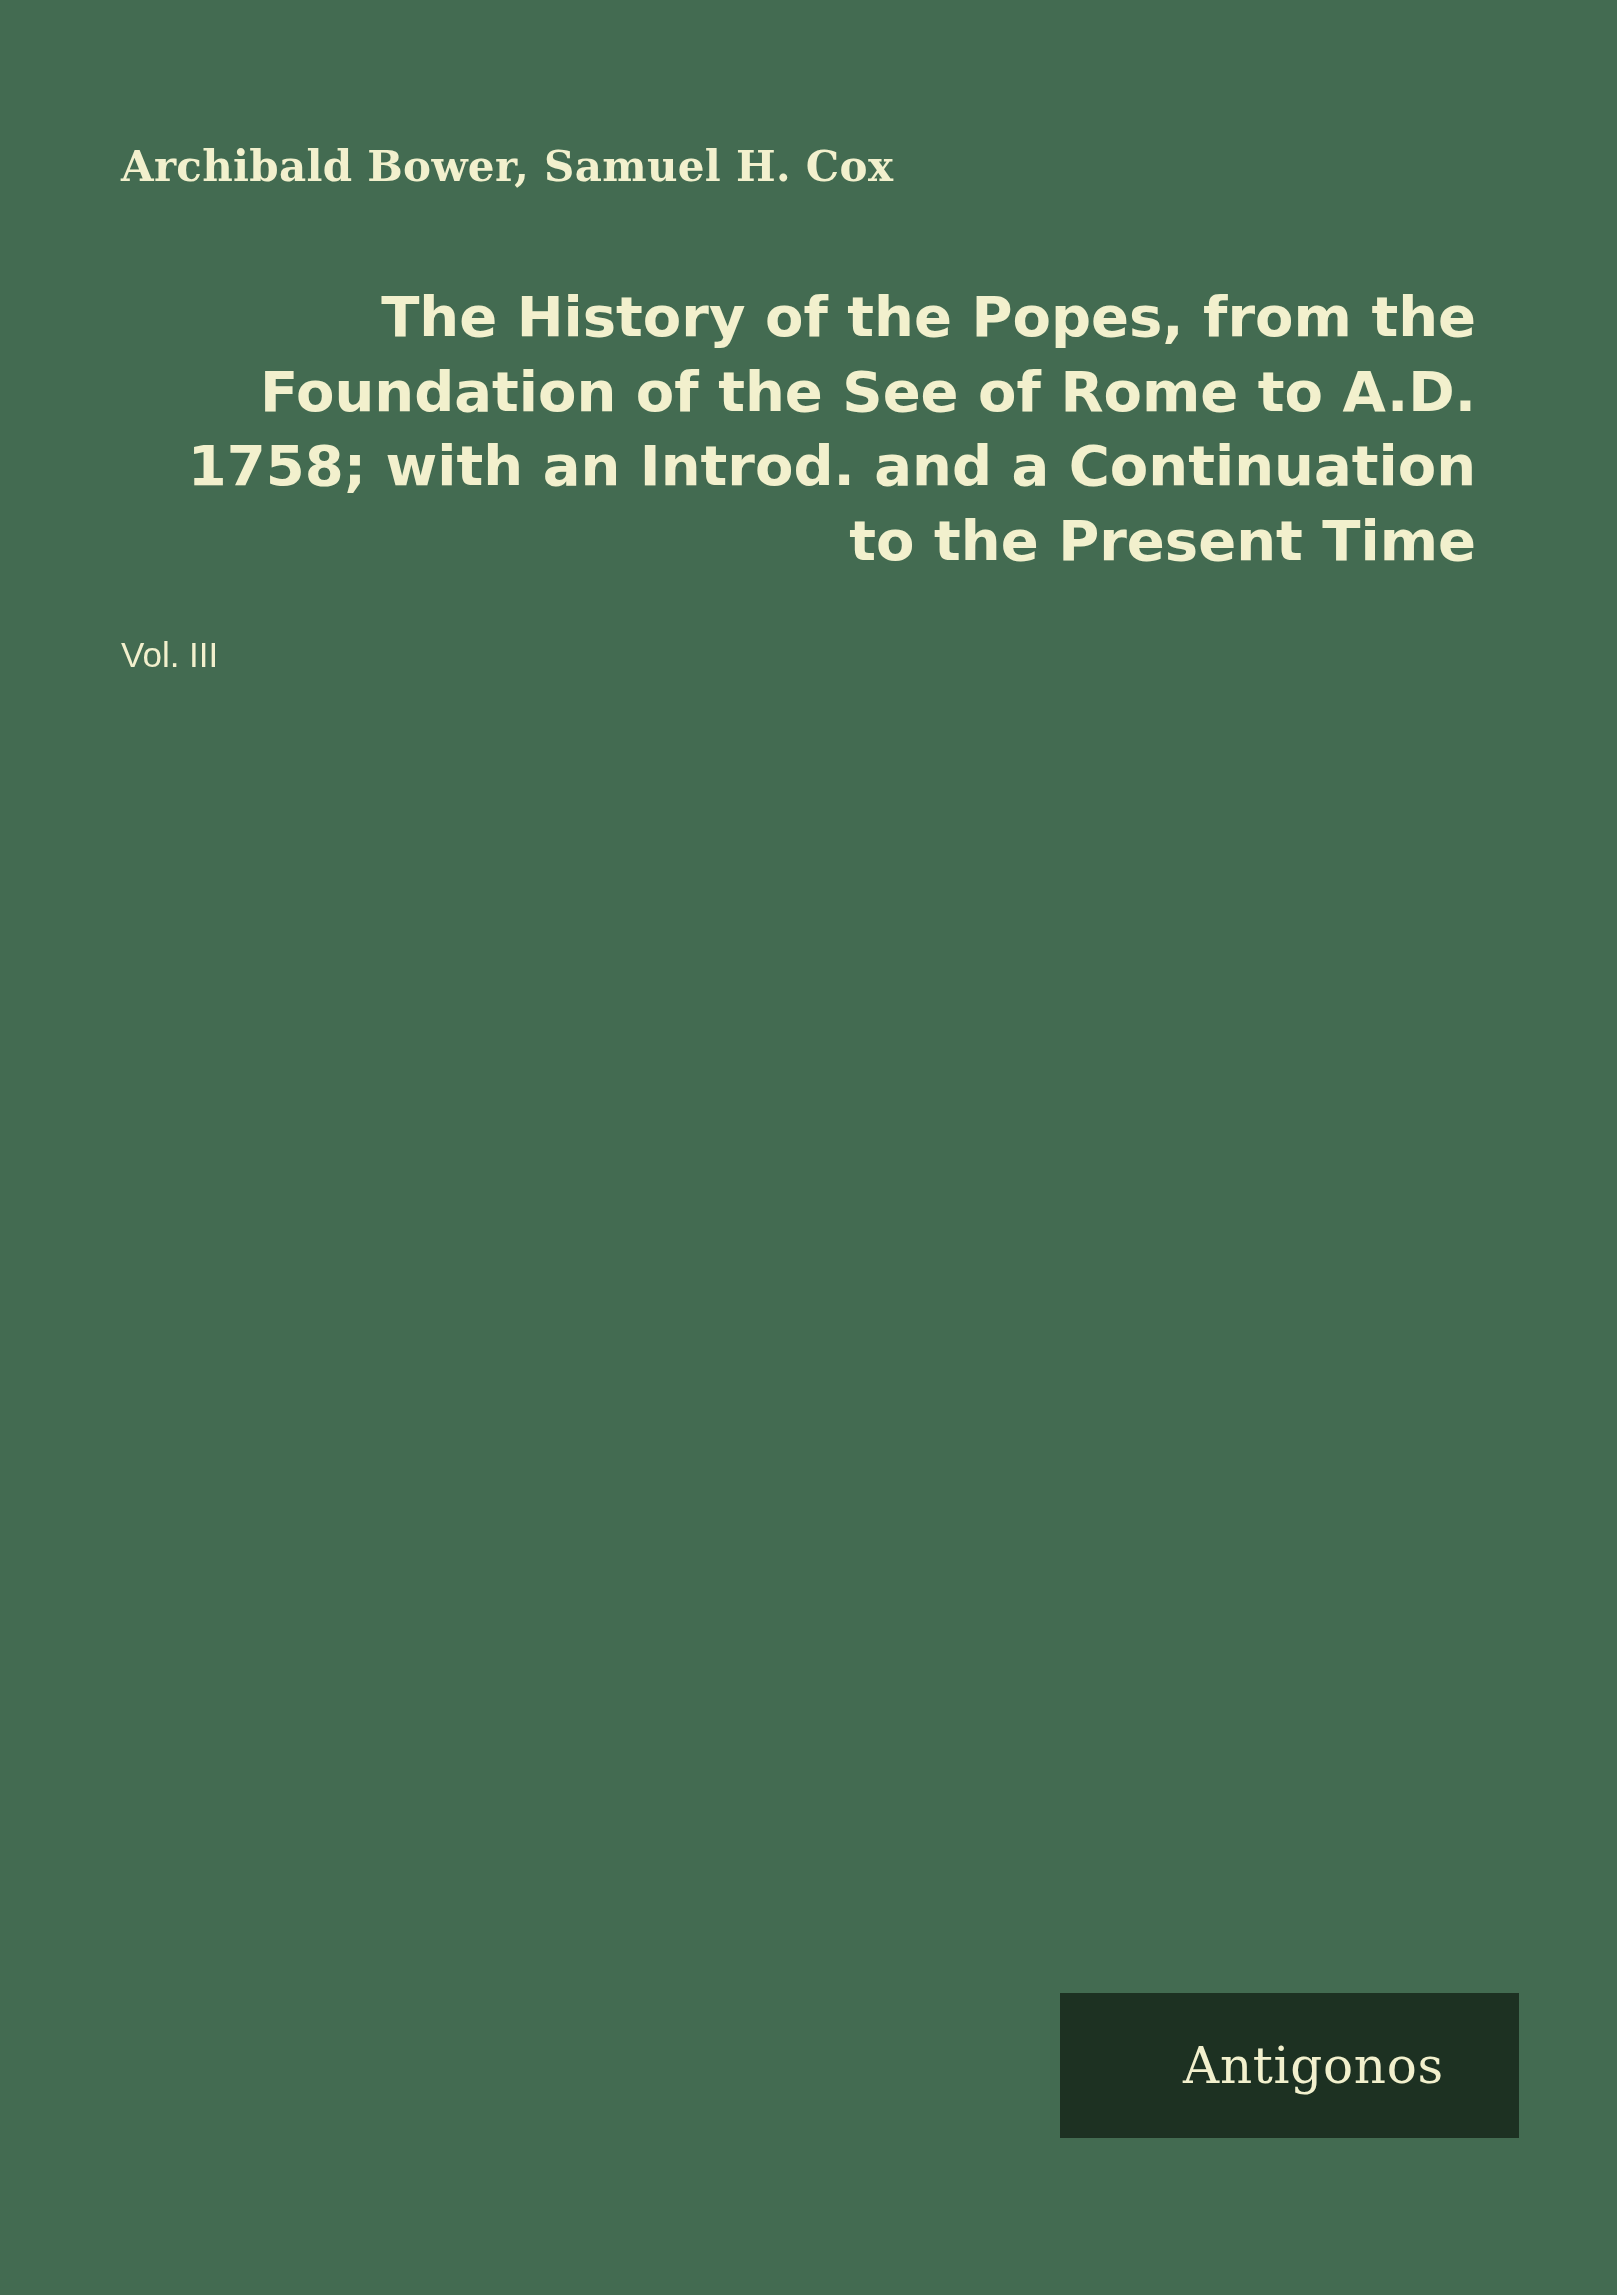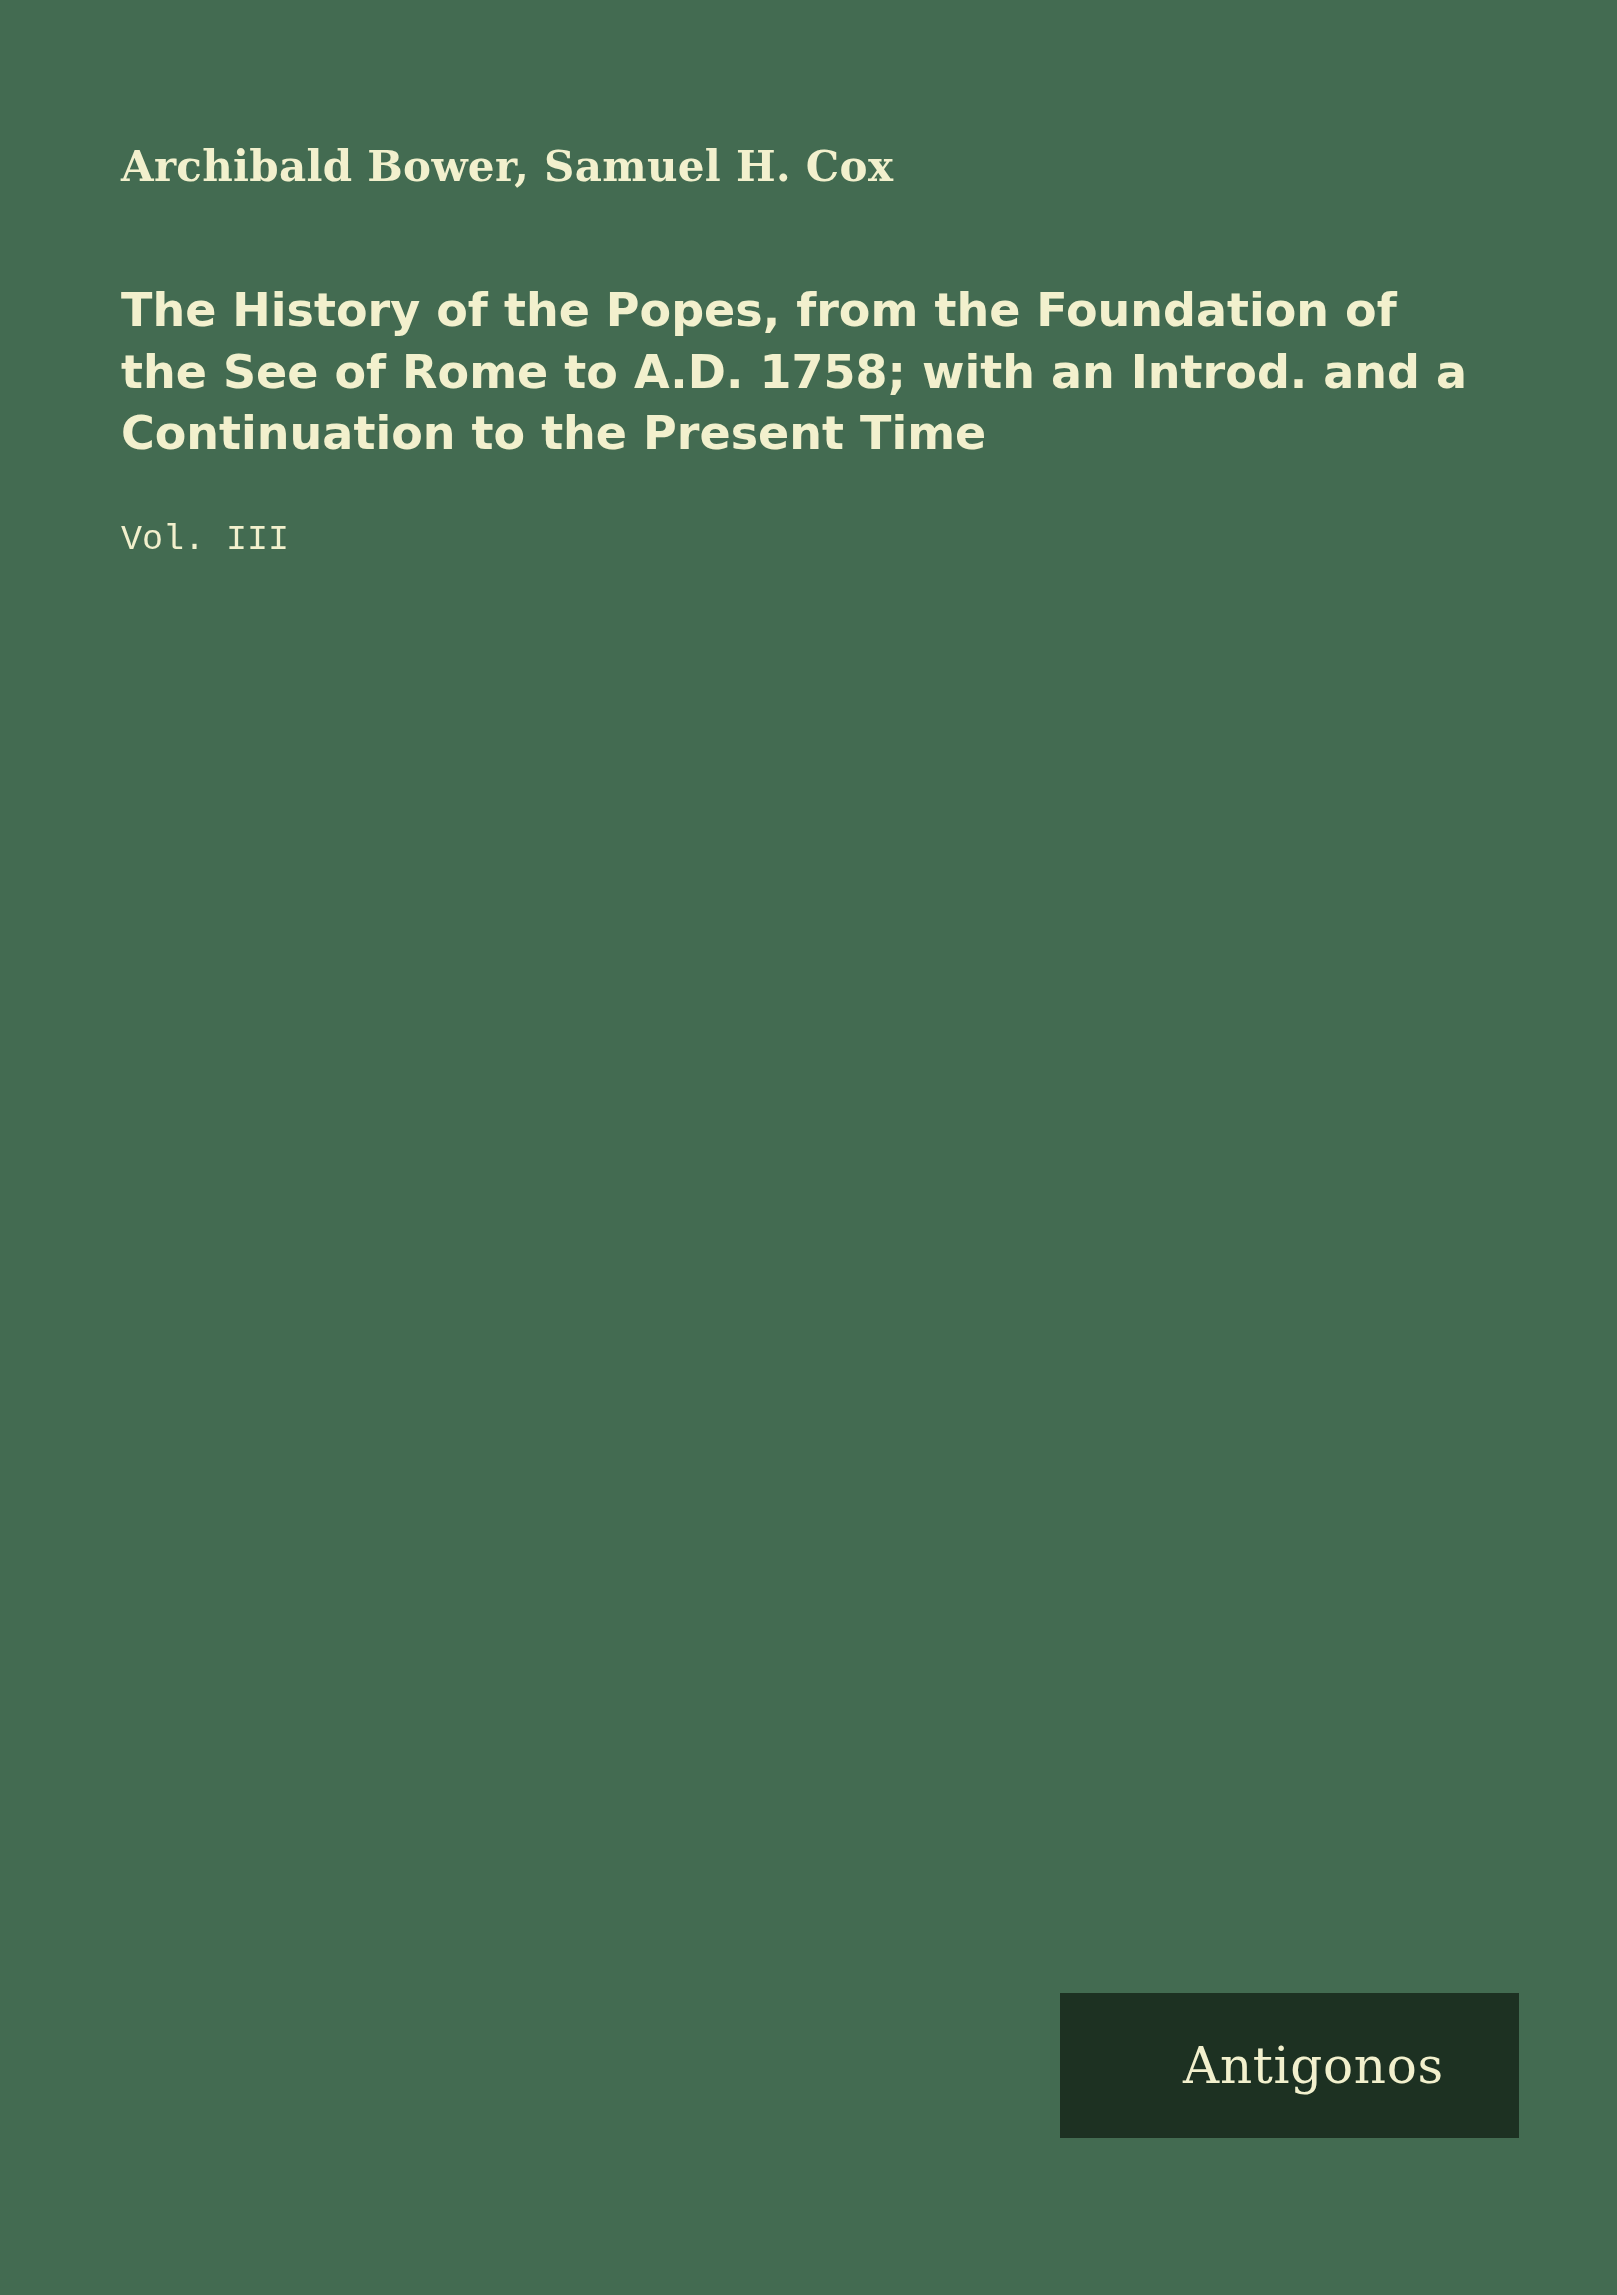--- a/index.html
+++ b/index.html
@@ -30,29 +30,30 @@
     font-family: "DejaVu Serif", serif;
     font-size: 42px;
     font-weight: 700;
     color: #f2f0cd;
     letter-spacing: 0.3px;
     line-height: 1.2;
     margin: 0 0 88px 0;
   }
   .title {
     font-family: "DejaVu Sans", sans-serif;
-    font-size: 46px;
+    font-size: 56px;
     font-weight: 600;
     color: #f2f0cd;
     line-height: 1.33;
     margin: 0 0 54px 0;
     max-width: 1375px;
+    text-align: right;
   }
   .subtitle {
-    font-family: Liberation Mono, monospace;
+    font-family: Liberation Sans, sans-serif;
     font-size: 35px;
     font-weight: 400;
     color: #f2f0cd;
     line-height: 1.3;
     margin: 0;
   }
   .publisher-badge {
     position: absolute;
     left: 1060px;
     top: 1993px;

